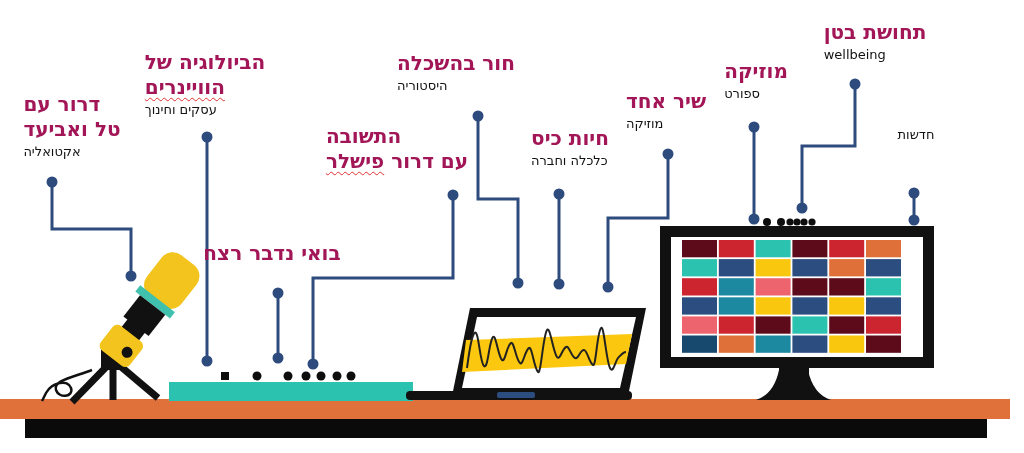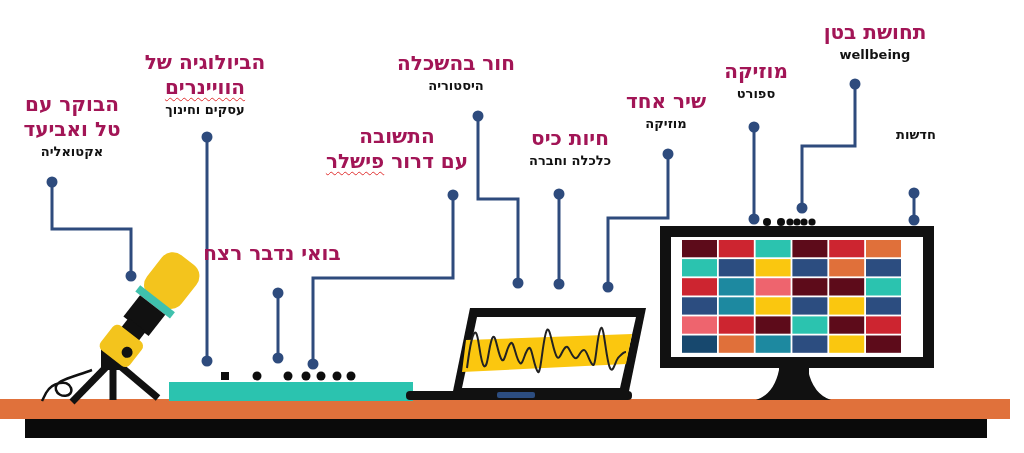--- a/index.html
+++ b/index.html
@@ -1,26 +1,26 @@
 <!DOCTYPE html>
 <html style="--title: #a21556; --subtitle: #121212; --squiggle: #e03131; --connector: #2e4b7d; --dot-black: #0d0d0d; --desk-orange: #e0713b; --desk-black: #0a0a0a; --device-black: #111111; --keyboard-teal: #2bc3af; --mic-yellow: #f3c41d; --mic-stripe: #3fc1ad; --laptop-yellow: #fbc70f; --hinge-navy: #2c4d80;"><head>
 <meta charset="utf-8">
 <style>
   html,body{margin:0;padding:0;background:#fff;}
   .canvas{
     position:relative;width:1024px;height:453px;overflow:hidden;background:#fff;
     font-family:"DejaVu Sans", sans-serif;
   }
   .scene{position:absolute;left:0;top:0;}
-  .show{position:absolute;transform:translateX(-50%);text-align:center;white-space:nowrap;}
+  .show{position:absolute;transform:translateX(-50%);text-align:left;white-space:nowrap;}
   .show .title{
     color:var(--title,#a21556);font-weight:bold;font-size:20px;line-height:25px;
   }
   .show .subtitle{
-    color:var(--subtitle,#121212);font-size:13px;line-height:16px;margin-top:2px;font-weight:bold;
+    color:var(--subtitle,#121212);font-size:13px;line-height:16px;margin-top:2px;
   }
   .squiggle{
     text-decoration-line:underline;text-decoration-style:wavy;
     text-decoration-color:var(--squiggle,#e03131);text-decoration-thickness:1px;
     text-underline-offset:3px;
   }
 </style>
 </head>
 <body>
 
@@ -158,21 +158,21 @@
       <circle cx="767" cy="222" r="4"></circle>
         <circle cx="781" cy="222" r="4"></circle>
       <circle cx="790" cy="222" r="3.6"></circle>
         <circle cx="797" cy="222" r="3.6"></circle>
       <circle cx="804" cy="222" r="3.6"></circle>
         <circle cx="812" cy="222" r="3.6"></circle>
     </g>
   </svg>
 
   <div class="show" style="left:72px;top:92px">
-    <div class="title" dir="rtl"><span>הבוקר עם</span><br><span>טל ואביעד</span></div>
+    <div class="title" dir="rtl"><span>דרור עם</span><br><span>טל ואביעד</span></div>
     <div class="subtitle" dir="rtl">אקטואליה</div>
   </div>
 
   <div class="show" style="left:205px;top:50px">
     <div class="title" dir="rtl"><span>הביולוגיה של</span><br><span class="squiggle">הוויינרים</span></div>
     <div class="subtitle" dir="rtl">עסקים וחינוך</div>
   </div>
 
   <div class="show" style="left:272px;top:241px">
     <div class="title" dir="rtl">בואי נדבר רצח</div>

